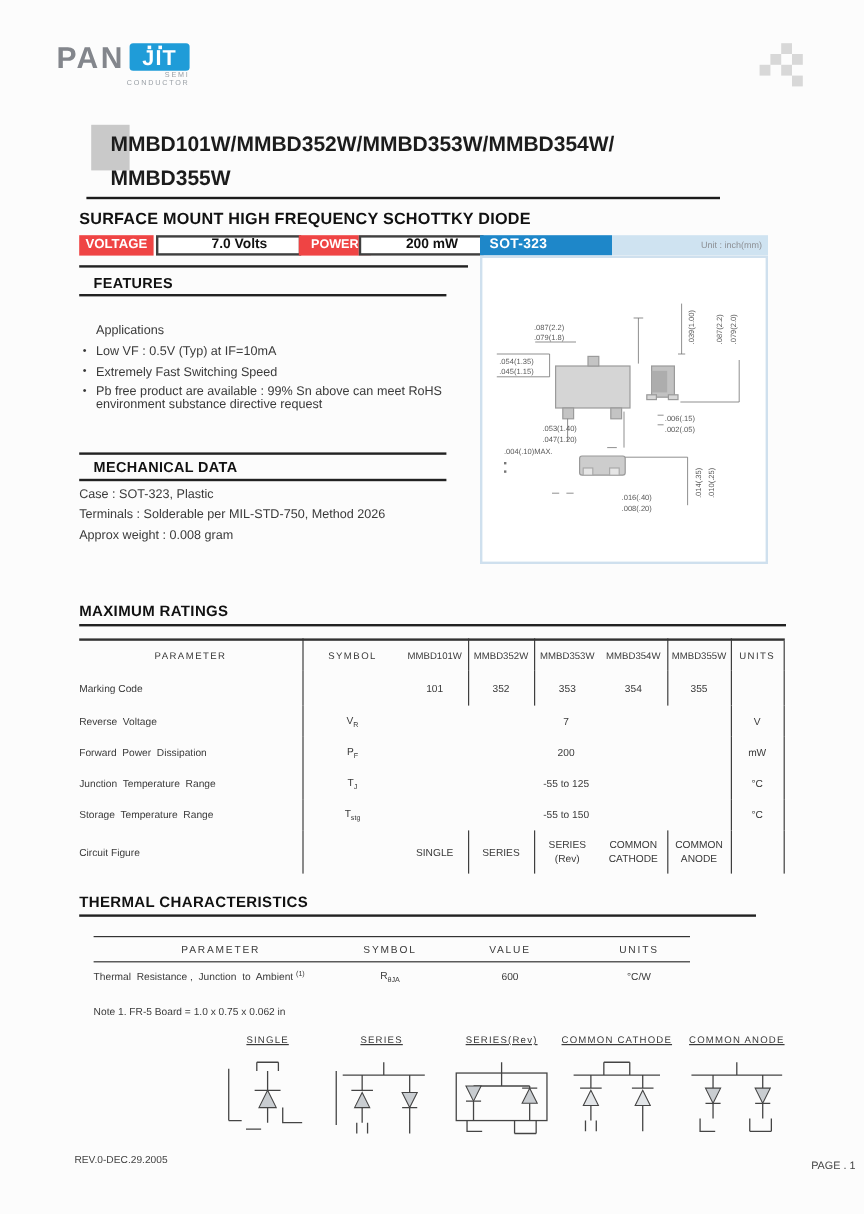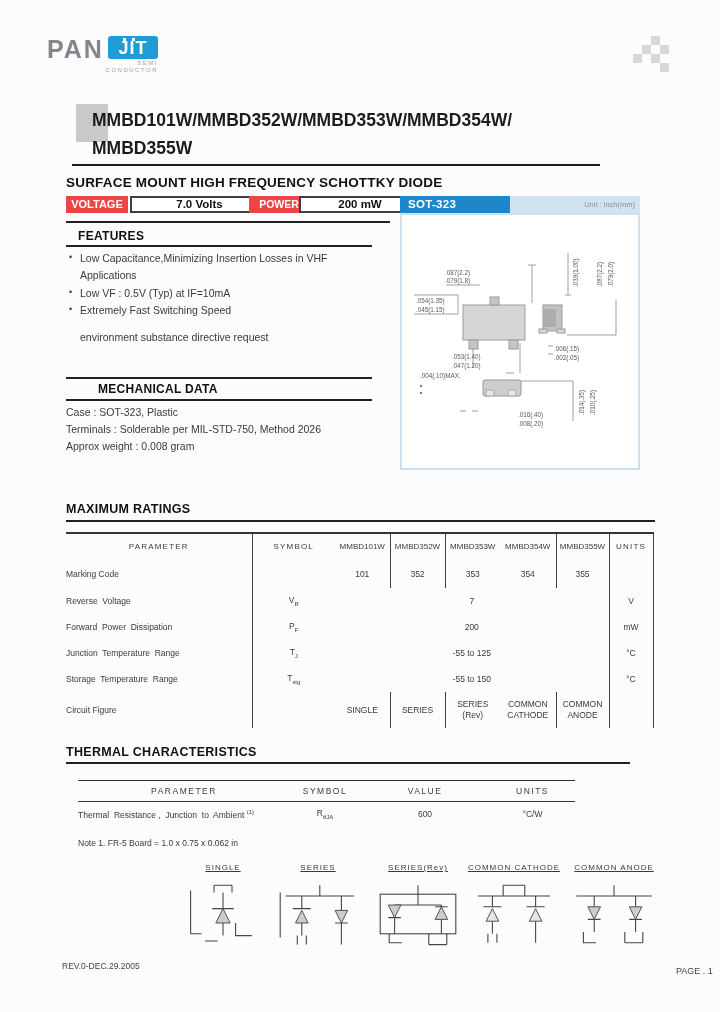--- a/index.html
+++ b/index.html
@@ -119,28 +119,28 @@
   <div class="subtitle">SURFACE MOUNT HIGH FREQUENCY SCHOTTKY DIODE</div>
 
   <div class="badge v-badge">VOLTAGE</div>
   <div class="val-box v-val">7.0 Volts</div>
   <div class="badge p-badge">POWER</div>
   <div class="val-box p-val">200 mW</div>
   <div class="rule-thick"></div>
 
   <div class="sec-head" style="left:78px;top:229px;">FEATURES</div>
   <div class="sec-rule" style="left:66px;top:245px;width:306px;"></div>
-  <div class="feat-line bullet" style="top:252px;">Low Capacitance,Minimizing Insertion Losses in VHF</div>
   <div class="feat-line" style="top:269px;">Applications</div>
   <div class="feat-line bullet" style="top:287px;">Low VF : 0.5V (Typ) at IF=10mA</div>
   <div class="feat-line bullet" style="top:304px;">Extremely Fast Switching Speed</div>
+  <div class="feat-line bullet" style="top:320px;">Pb free product are available : 99% Sn above can meet RoHS</div>
   <div class="feat-line" style="top:331px;">environment substance directive request</div>
 
   <div class="sec-rule" style="left:66px;top:377px;width:306px;height:1.5px;"></div>
-  <div class="sec-head" style="left:78px;top:382px;margin-left:20px;">MECHANICAL DATA</div>
+  <div class="sec-head" style="left:78px;top:382px;">MECHANICAL DATA</div>
   <div class="sec-rule" style="left:66px;top:399px;width:306px;"></div>
   <div class="mech-line" style="top:406px;">Case : SOT-323, Plastic</div>
   <div class="mech-line" style="top:423px;">Terminals : Solderable per MIL-STD-750, Method 2026</div>
   <div class="mech-line" style="top:440px;">Approx weight : 0.008 gram</div>
 
   <div class="pkg-blue">SOT-323</div>
   <div class="pkg-light">Unit : inch(mm)</div>
   <div class="pkg-panel">
     <svg width="236" height="253" viewBox="0 0 236 253">
 

